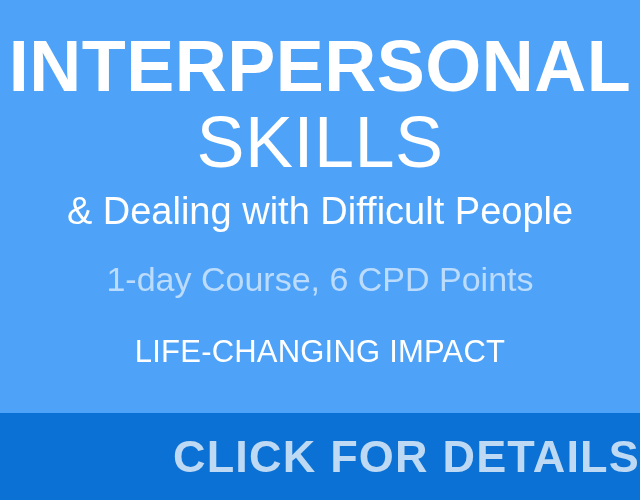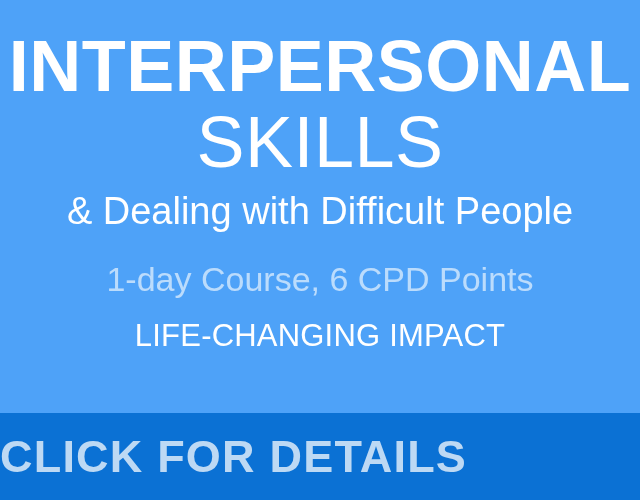--- a/index.html
+++ b/index.html
@@ -62,21 +62,21 @@
     padding: 0;
     margin-top: 9px;
     font-size: 38px;
     line-height: 46px;
     font-weight: 300;
     color: #ffffff;
     white-space: nowrap;
   }
 
   .detail-line {
-    margin: 0;
+    margin: 16px;
     padding: 0;
     font-size: 34px;
     line-height: 50px;
     font-weight: 300;
     color: rgba(255, 255, 255, 0.62);
     white-space: nowrap;
   }
 
   .detail-line.first {
     margin-top: 4px;
@@ -93,21 +93,21 @@
     color: #ffffff;
     white-space: nowrap;
   }
 
   
   .cta-bar {
     flex: 1 1 auto;
     background: #0b71d4;
     display: flex;
     align-items: center;
-    justify-content: flex-start;
+    justify-content: flex-end;
   }
 
   .cta-text {
     margin: 0;
     padding: 0;
     font-size: 45px;
     line-height: 50px;
     font-weight: 700;
     letter-spacing: 1.2px;
     color: #bdd9f4;

